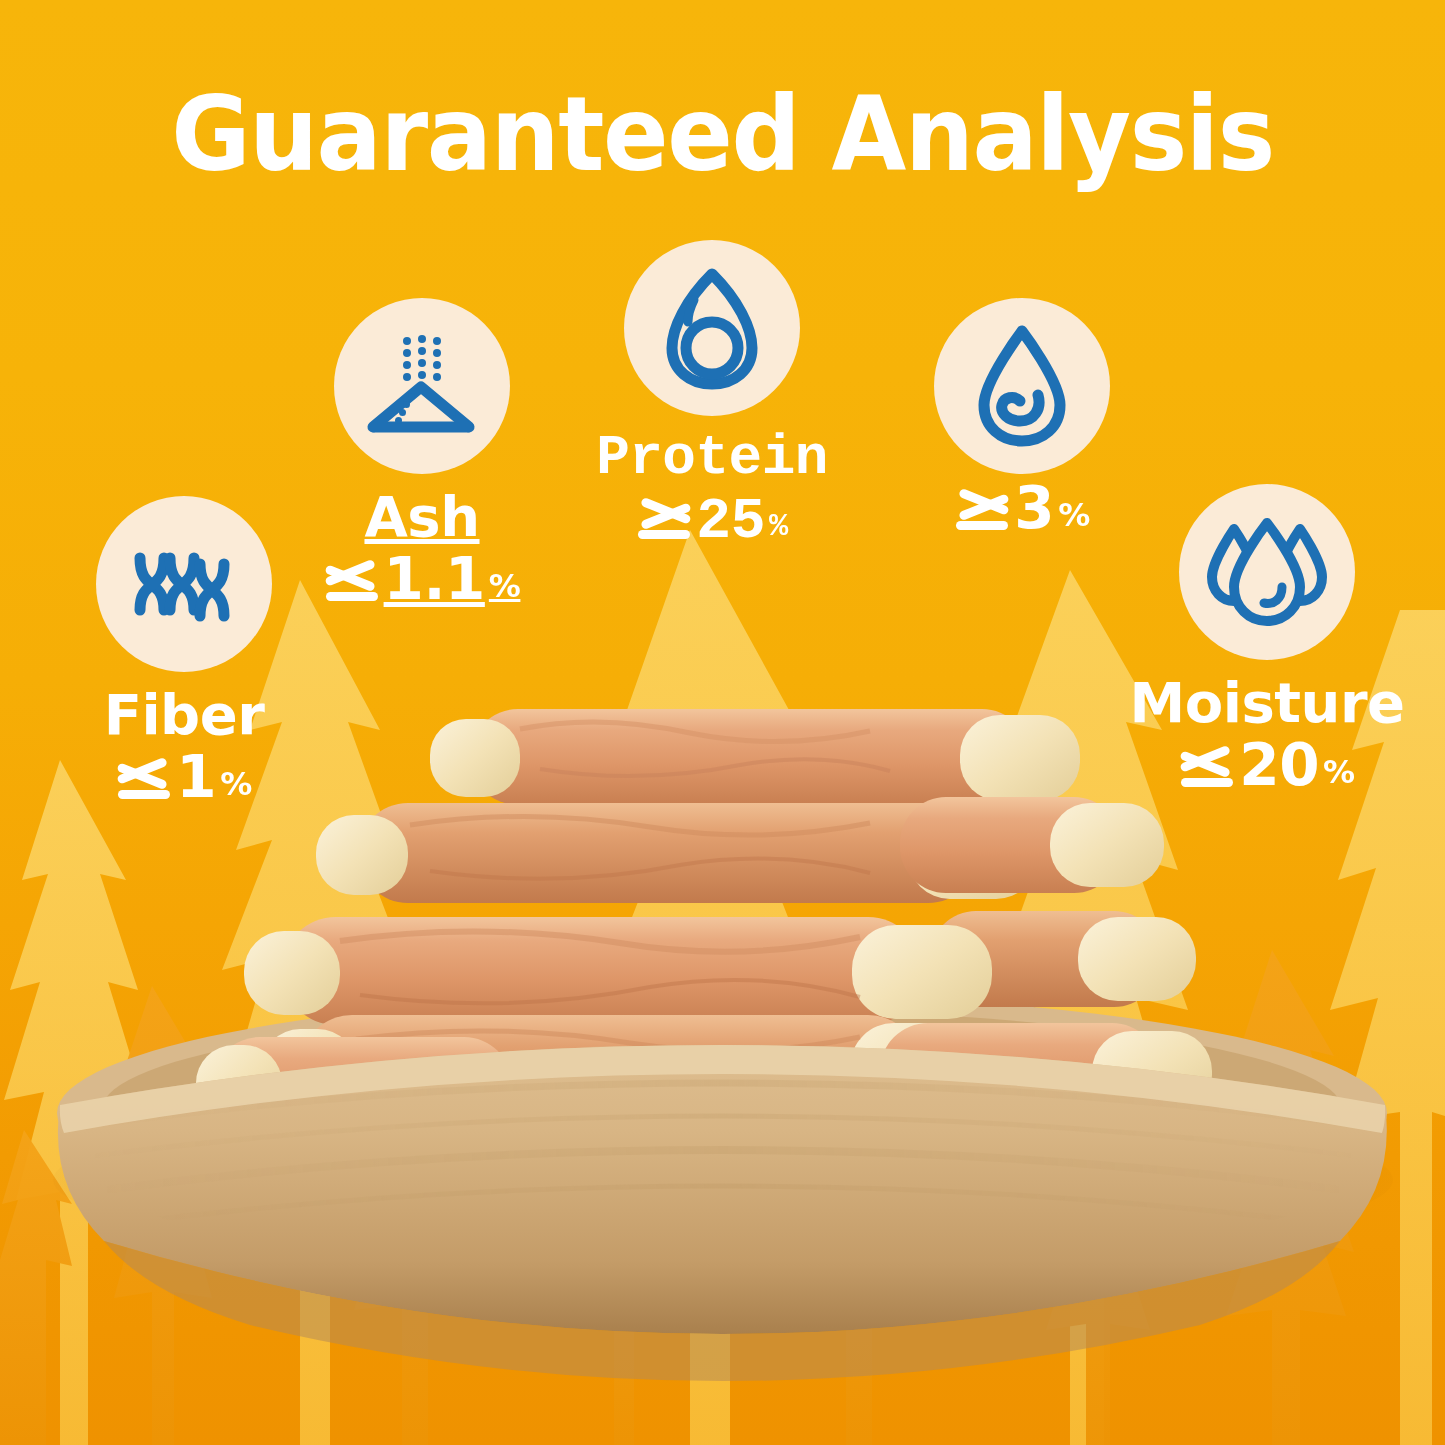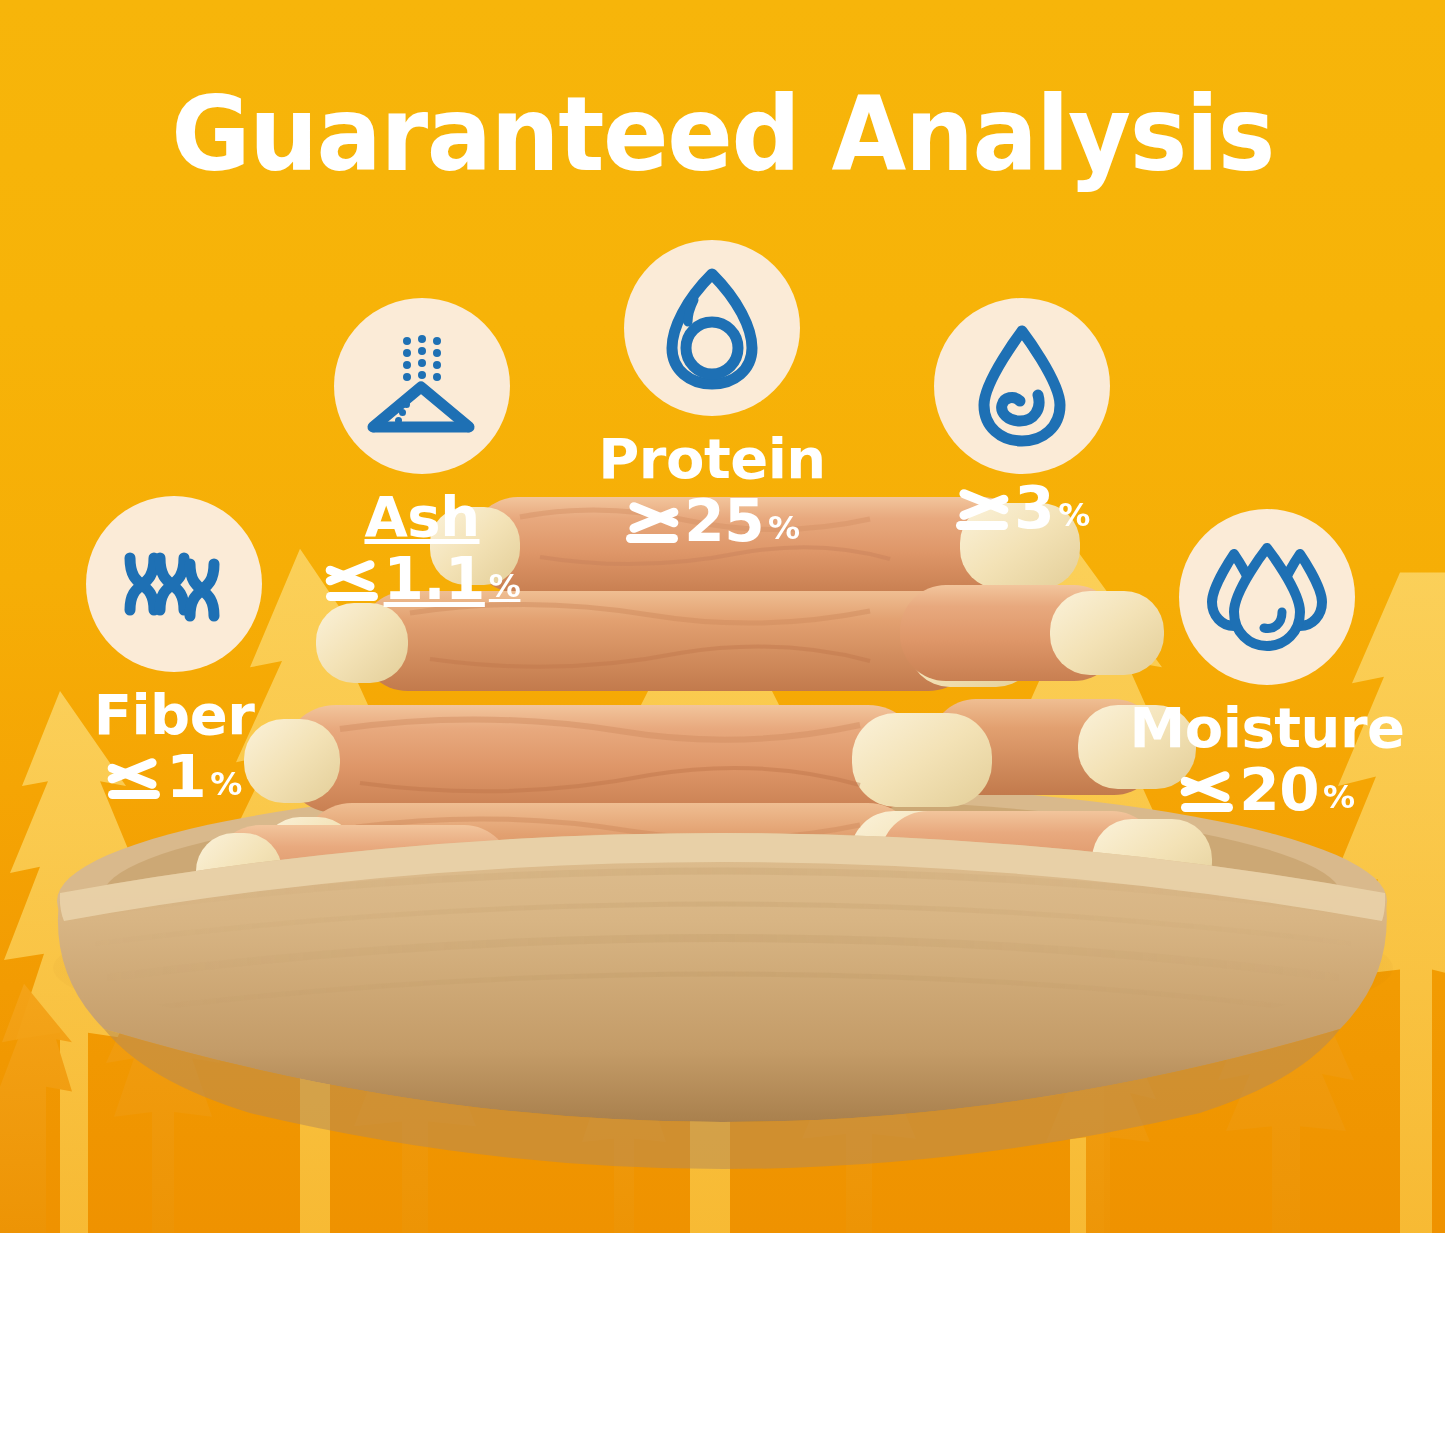--- a/index.html
+++ b/index.html
@@ -4,21 +4,21 @@
 <style>
   html, body {
     margin: 0; padding: 0;
     background: #ffffff;
   }
   * { box-sizing: border-box; }
 
   .poster {
     position: relative;
     width: 1445px;
-    height: 1233px;
+    height: 1445px;
     overflow: hidden;
     font-family: "DejaVu Sans", "Liberation Sans", sans-serif;
     background: linear-gradient(180deg,
         #F7B50A 0%,
         #F7B308 26%,
         #F6AE06 47%,
         #F5A504 64%,
         #F29B02 80%,
         #F09500 92%,
         #EF9200 100%);
@@ -106,25 +106,25 @@
   .cmp.le i:nth-child(1) { top: 8px;  transform: rotate(22deg); transform-origin: left center; }
   .cmp.le i:nth-child(2) { top: 22px; transform: rotate(-22deg); transform-origin: left center; }
   .cmp.le i:nth-child(3) { top: 36px; width: 52px; transform: rotate(0deg); }
   .cmp.ge i:nth-child(1) { top: 8px;  transform: rotate(-22deg); transform-origin: right center; }
   .cmp.ge i:nth-child(2) { top: 22px; transform: rotate(22deg); transform-origin: right center; }
   .cmp.ge i:nth-child(3) { top: 36px; width: 52px; transform: rotate(0deg); }
   .badge .num { font-size: 58px; font-weight: 800; }
   .badge .pct { font-size: 32px; font-weight: 800; transform: translateY(-2px); }
 
   
-  .b-fiber    { left: 24px;   top: 496px; }
+  .b-fiber    { left: 34px;   top: 496px; }
   .b-ash      { left: 272px;  top: 298px; text-decoration: underline; }
-  .b-protein  { left: 562px;  top: 240px; }
+  .b-protein  { left: 562px;  top: 240px; font-family: Liberation Mono, monospace; }
   .b-fat      { left: 872px;  top: 298px; }
-  .b-moisture { left: 1117px; top: 509px; }
+  .b-moisture { left: 1117px; top: 484px; }
 
   
   .product {
     position: absolute;
     left: 0; right: 0; bottom: 0;
     height: 760px;
     pointer-events: none;
   }
   .product svg { display: block; width: 100%; height: 100%; }
 

